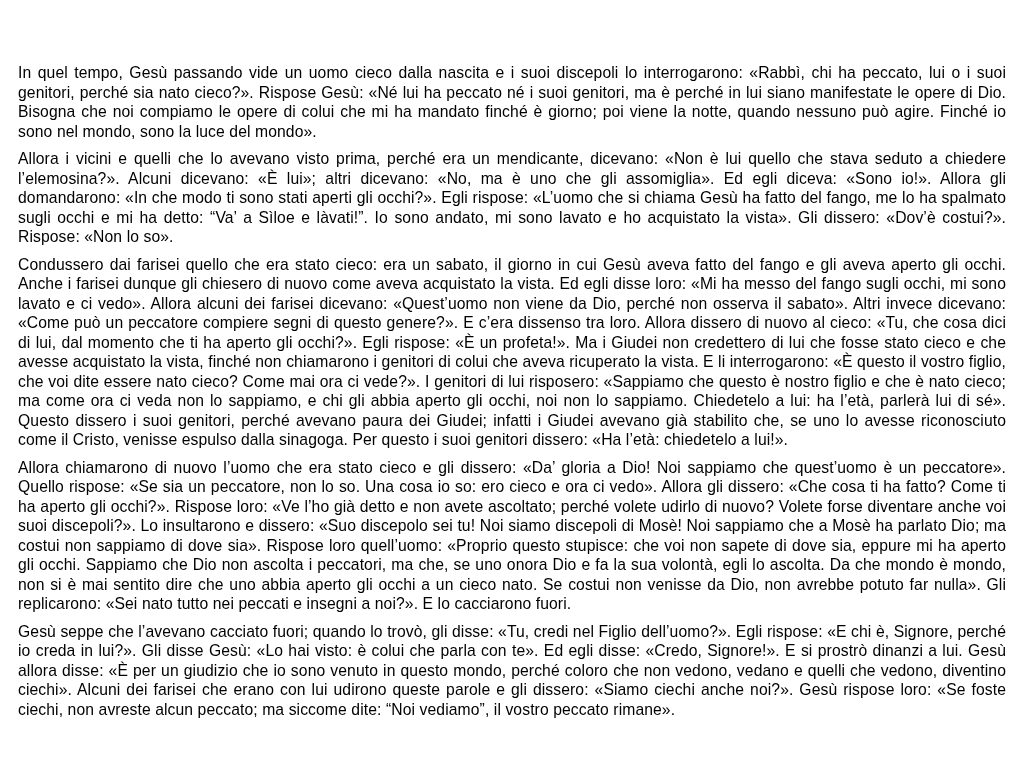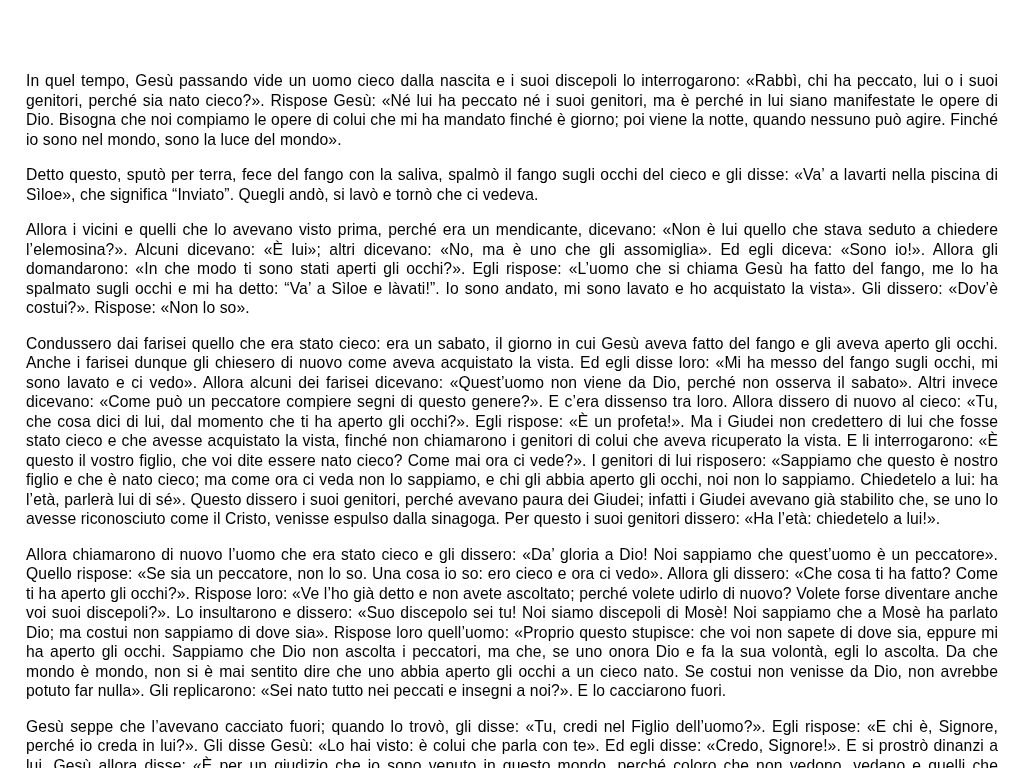--- a/index.html
+++ b/index.html
@@ -9,32 +9,31 @@
   }
   .page {
     width: 1024px;
     height: 768px;
     box-sizing: border-box;
     background: #ffffff;
     padding: 55px 10px 8px 10px;
     overflow: hidden;
   }
   .page p {
-    margin: 16px;
+    margin: 8px;
     font-family: "Liberation Sans", "DejaVu Sans", sans-serif;
     font-size: 15.7px;
     line-height: 19.5px;
     color: #000000;
     text-align: justify;
     letter-spacing: 0.1px;
   }
 </style>
 </head>
 <body>
 
 <div class="page">
   <p>In quel tempo, Gesù passando vide un uomo cieco dalla nascita e i suoi discepoli lo interrogarono: «Rabbì, chi ha peccato, lui o i suoi genitori, perché sia nato cieco?». Rispose Gesù: «Né lui ha peccato né i suoi genitori, ma è perché in lui siano manifestate le opere di Dio. Bisogna che noi compiamo le opere di colui che mi ha mandato finché è giorno; poi viene la notte, quando nessuno può agire. Finché io sono nel mondo, sono la luce del mondo».</p>
-  <p>Detto questo, sputò per terra, fece del fango con la saliva, spalmò il fango sugli occhi del cieco e gli disse: «Va’ a lavarti nella piscina di Sìloe», che significa “Inviato”. Quegli andò, si lavò e tornò che ci vedeva.</p>
   <p>Allora i vicini e quelli che lo avevano visto prima, perché era un mendicante, dicevano: «Non è lui quello che stava seduto a chiedere l’elemosina?». Alcuni dicevano: «È lui»; altri dicevano: «No, ma è uno che gli assomiglia». Ed egli diceva: «Sono io!». Allora gli domandarono: «In che modo ti sono stati aperti gli occhi?». Egli rispose: «L’uomo che si chiama Gesù ha fatto del fango, me lo ha spalmato sugli occhi e mi ha detto: “Va’ a Sìloe e làvati!”. Io sono andato, mi sono lavato e ho acquistato la vista». Gli dissero: «Dov’è costui?». Rispose: «Non lo so».</p>
   <p>Condussero dai farisei quello che era stato cieco: era un sabato, il giorno in cui Gesù aveva fatto del fango e gli aveva aperto gli occhi. Anche i farisei dunque gli chiesero di nuovo come aveva acquistato la vista. Ed egli disse loro: «Mi ha messo del fango sugli occhi, mi sono lavato e ci vedo». Allora alcuni dei farisei dicevano: «Quest’uomo non viene da Dio, perché non osserva il sabato». Altri invece dicevano: «Come può un peccatore compiere segni di questo genere?». E c’era dissenso tra loro. Allora dissero di nuovo al cieco: «Tu, che cosa dici di lui, dal momento che ti ha aperto gli occhi?». Egli rispose: «È un profeta!». Ma i Giudei non credettero di lui che fosse stato cieco e che avesse acquistato la vista, finché non chiamarono i genitori di colui che aveva ricuperato la vista. E li interrogarono: «È questo il vostro figlio, che voi dite essere nato cieco? Come mai ora ci vede?». I genitori di lui risposero: «Sappiamo che questo è nostro figlio e che è nato cieco; ma come ora ci veda non lo sappiamo, e chi gli abbia aperto gli occhi, noi non lo sappiamo. Chiedetelo a lui: ha l’età, parlerà lui di sé». Questo dissero i suoi genitori, perché avevano paura dei Giudei; infatti i Giudei avevano già stabilito che, se uno lo avesse riconosciuto come il Cristo, venisse espulso dalla sinagoga. Per questo i suoi genitori dissero: «Ha l’età: chiedetelo a lui!».</p>
   <p>Allora chiamarono di nuovo l’uomo che era stato cieco e gli dissero: «Da’ gloria a Dio! Noi sappiamo che quest’uomo è un peccatore». Quello rispose: «Se sia un peccatore, non lo so. Una cosa io so: ero cieco e ora ci vedo». Allora gli dissero: «Che cosa ti ha fatto? Come ti ha aperto gli occhi?». Rispose loro: «Ve l’ho già detto e non avete ascoltato; perché volete udirlo di nuovo? Volete forse diventare anche voi suoi discepoli?». Lo insultarono e dissero: «Suo discepolo sei tu! Noi siamo discepoli di Mosè! Noi sappiamo che a Mosè ha parlato Dio; ma costui non sappiamo di dove sia». Rispose loro quell’uomo: «Proprio questo stupisce: che voi non sapete di dove sia, eppure mi ha aperto gli occhi. Sappiamo che Dio non ascolta i peccatori, ma che, se uno onora Dio e fa la sua volontà, egli lo ascolta. Da che mondo è mondo, non si è mai sentito dire che uno abbia aperto gli occhi a un cieco nato. Se costui non venisse da Dio, non avrebbe potuto far nulla». Gli replicarono: «Sei nato tutto nei peccati e insegni a noi?». E lo cacciarono fuori.</p>
   <p>Gesù seppe che l’avevano cacciato fuori; quando lo trovò, gli disse: «Tu, credi nel Figlio dell’uomo?». Egli rispose: «E chi è, Signore, perché io creda in lui?». Gli disse Gesù: «Lo hai visto: è colui che parla con te». Ed egli disse: «Credo, Signore!». E si prostrò dinanzi a lui. Gesù allora disse: «È per un giudizio che io sono venuto in questo mondo, perché coloro che non vedono, vedano e quelli che vedono, diventino ciechi». Alcuni dei farisei che erano con lui udirono queste parole e gli dissero: «Siamo ciechi anche noi?». Gesù rispose loro: «Se foste ciechi, non avreste alcun peccato; ma siccome dite: “Noi vediamo”, il vostro peccato rimane».</p>
 </div>
 
 </body></html>

